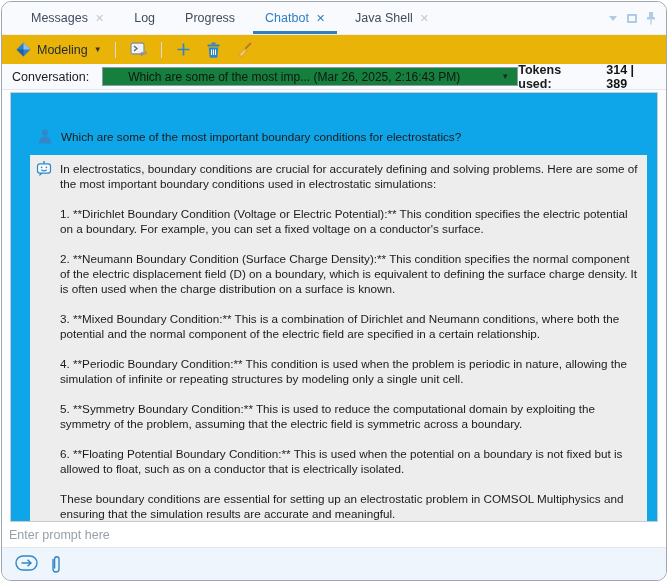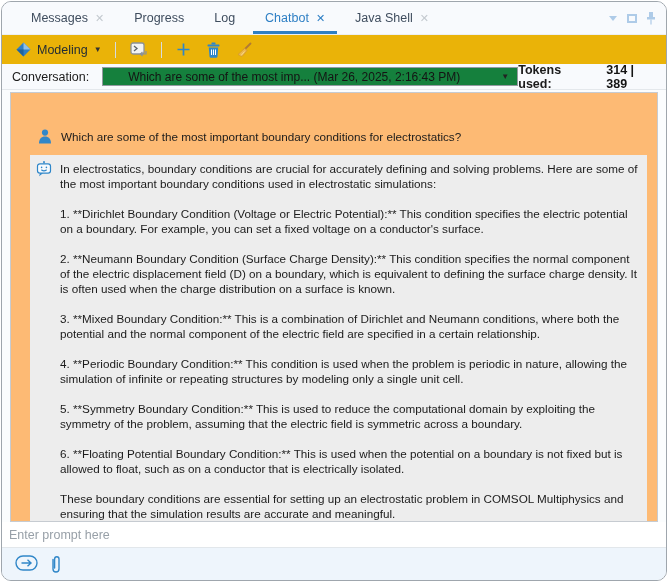--- a/index.html
+++ b/index.html
@@ -27,21 +27,21 @@
   .sep { width:1px; height:16px; background:#d6dbe0; margin:0 9px; }
   .tool-ic { display:flex; align-items:center; justify-content:center; padding:2px 5px; }
   
   .convrow { height:26px; flex:0 0 26px; display:flex; align-items:center; padding:0 10px; background:#f8fafd; font-size:12.5px; color:#1b1b1b; border-bottom:1px solid #e4e8ec; }
   .dd { margin-left:13px; width:433px; height:19px; border:1px solid #949aa1; background:#15803d; display:flex; align-items:center; font-size:12px; color:#141414; padding:0 8px 0 25px; }
   .dd-text { flex:1; white-space:nowrap; overflow:hidden; }
   .dd-caret { font-size:8px; color:#222; margin-left:6px; }
   .tokens { margin-left:auto; display:flex; gap:12px; align-items:center;font-weight:bold; }
   .tokens .val { color:#141414; }
   
-  .chatpanel { margin:2px 8px 0; height:430px; flex:0 0 430px; background:#fdba74; border:1px solid #c6cbd1; overflow:hidden; }
+  .chatpanel { margin:2px 8px 0; height:430px; flex:0 0 430px; background:#0ea5e9; border:1px solid #c6cbd1; overflow:hidden; }
   .userrow { margin:36px 10px 0 27px; display:flex; gap:9px; align-items:flex-start; font-size:11.7px; color:#1b1b1b; }
   .userrow .msg { padding-top:1px; }
   .botblock { margin:11px 10px 0 19px; background:#ededed; padding:6px 8px 8px 6px; display:flex; align-items:flex-start; gap:6px; }
   .bottext { flex:1; font-size:11.7px; color:#1b1b1b; line-height:15px; }
   .bottext p { margin:15px 0 0; }
   .bottext p:first-child { margin-top:0; }
   
   .promptrow { height:26px; flex:0 0 26px; background:#ffffff; display:flex; align-items:center; border-bottom:1px solid #e2e7eb; }
   .promptrow input { border:none; outline:none; width:100%; background:transparent; font-family:"Liberation Sans", sans-serif; font-size:12.5px; padding:0 8px 0 7px; color:#222; }
   .promptrow input::placeholder { color:#98a0a8; }
@@ -53,24 +53,24 @@
 <body>
 
 <div class="window">
 
   <div class="tabbar">
     <div class="tab">
       <span>Messages</span>
       <span class="close">✕</span>
     </div>
     <div class="tab">
+      <span>Log</span>
+    </div>
+    <div class="tab">
       <span>Progress</span>
-    </div>
-    <div class="tab">
-      <span>Log</span>
     </div>
     <div class="tab active">
       <span>Chatbot</span>
       <span class="close">✕</span>
     </div>
     <div class="tab">
       <span>Java Shell</span>
       <span class="close">✕</span>
     </div>
     <div class="win-icons">

